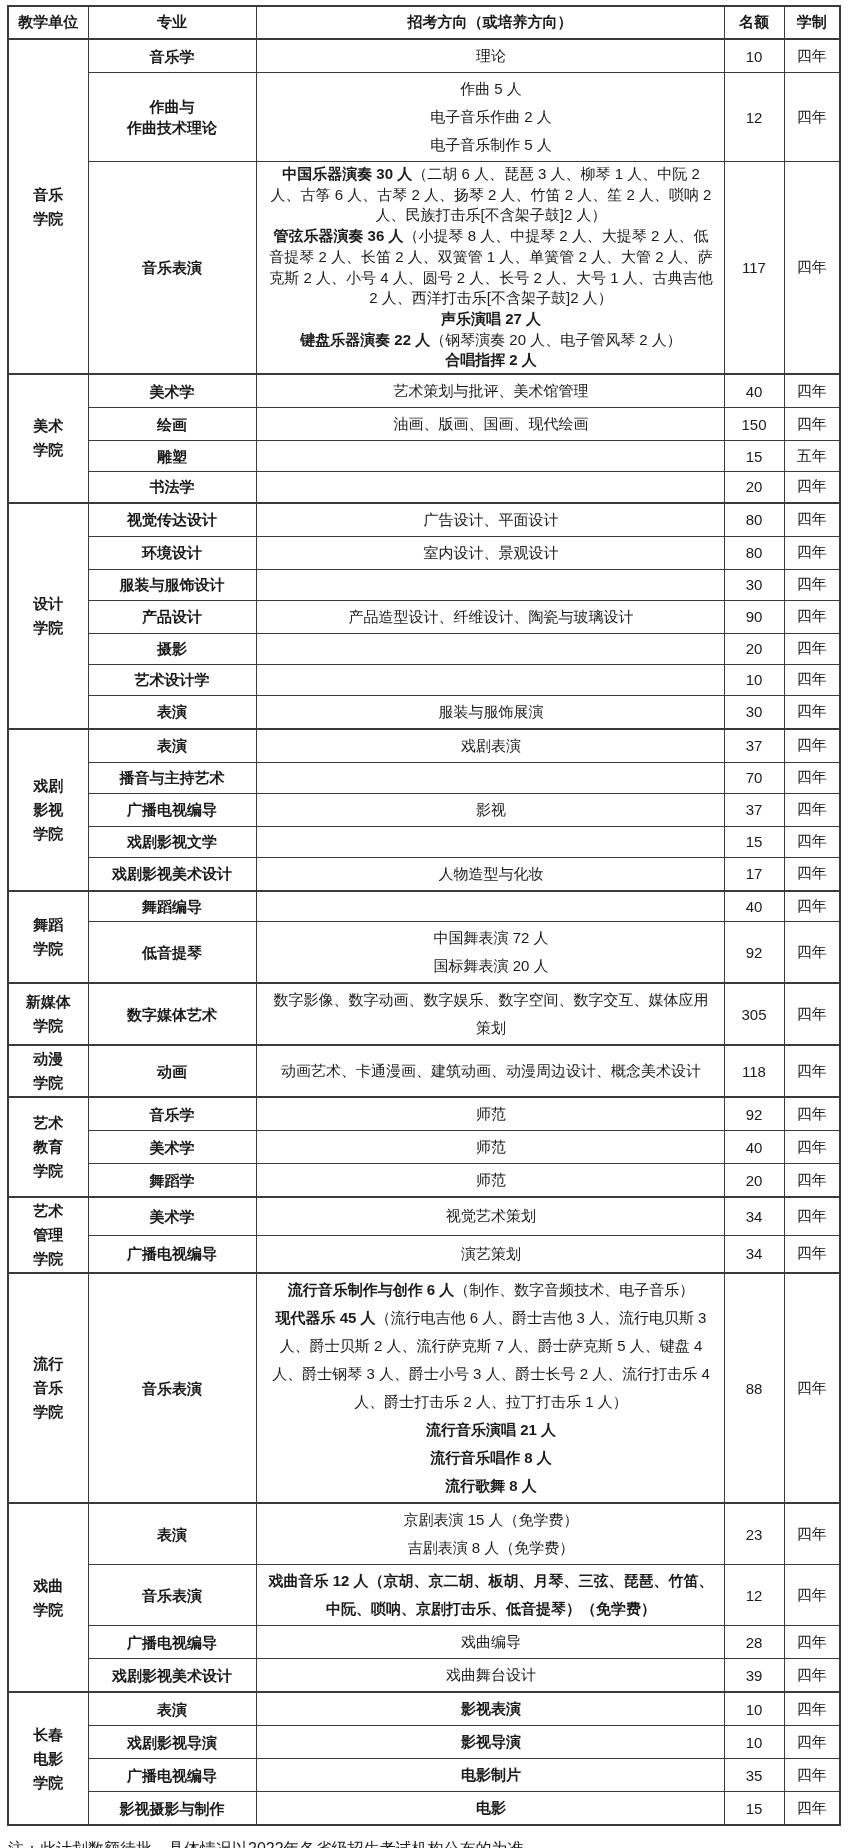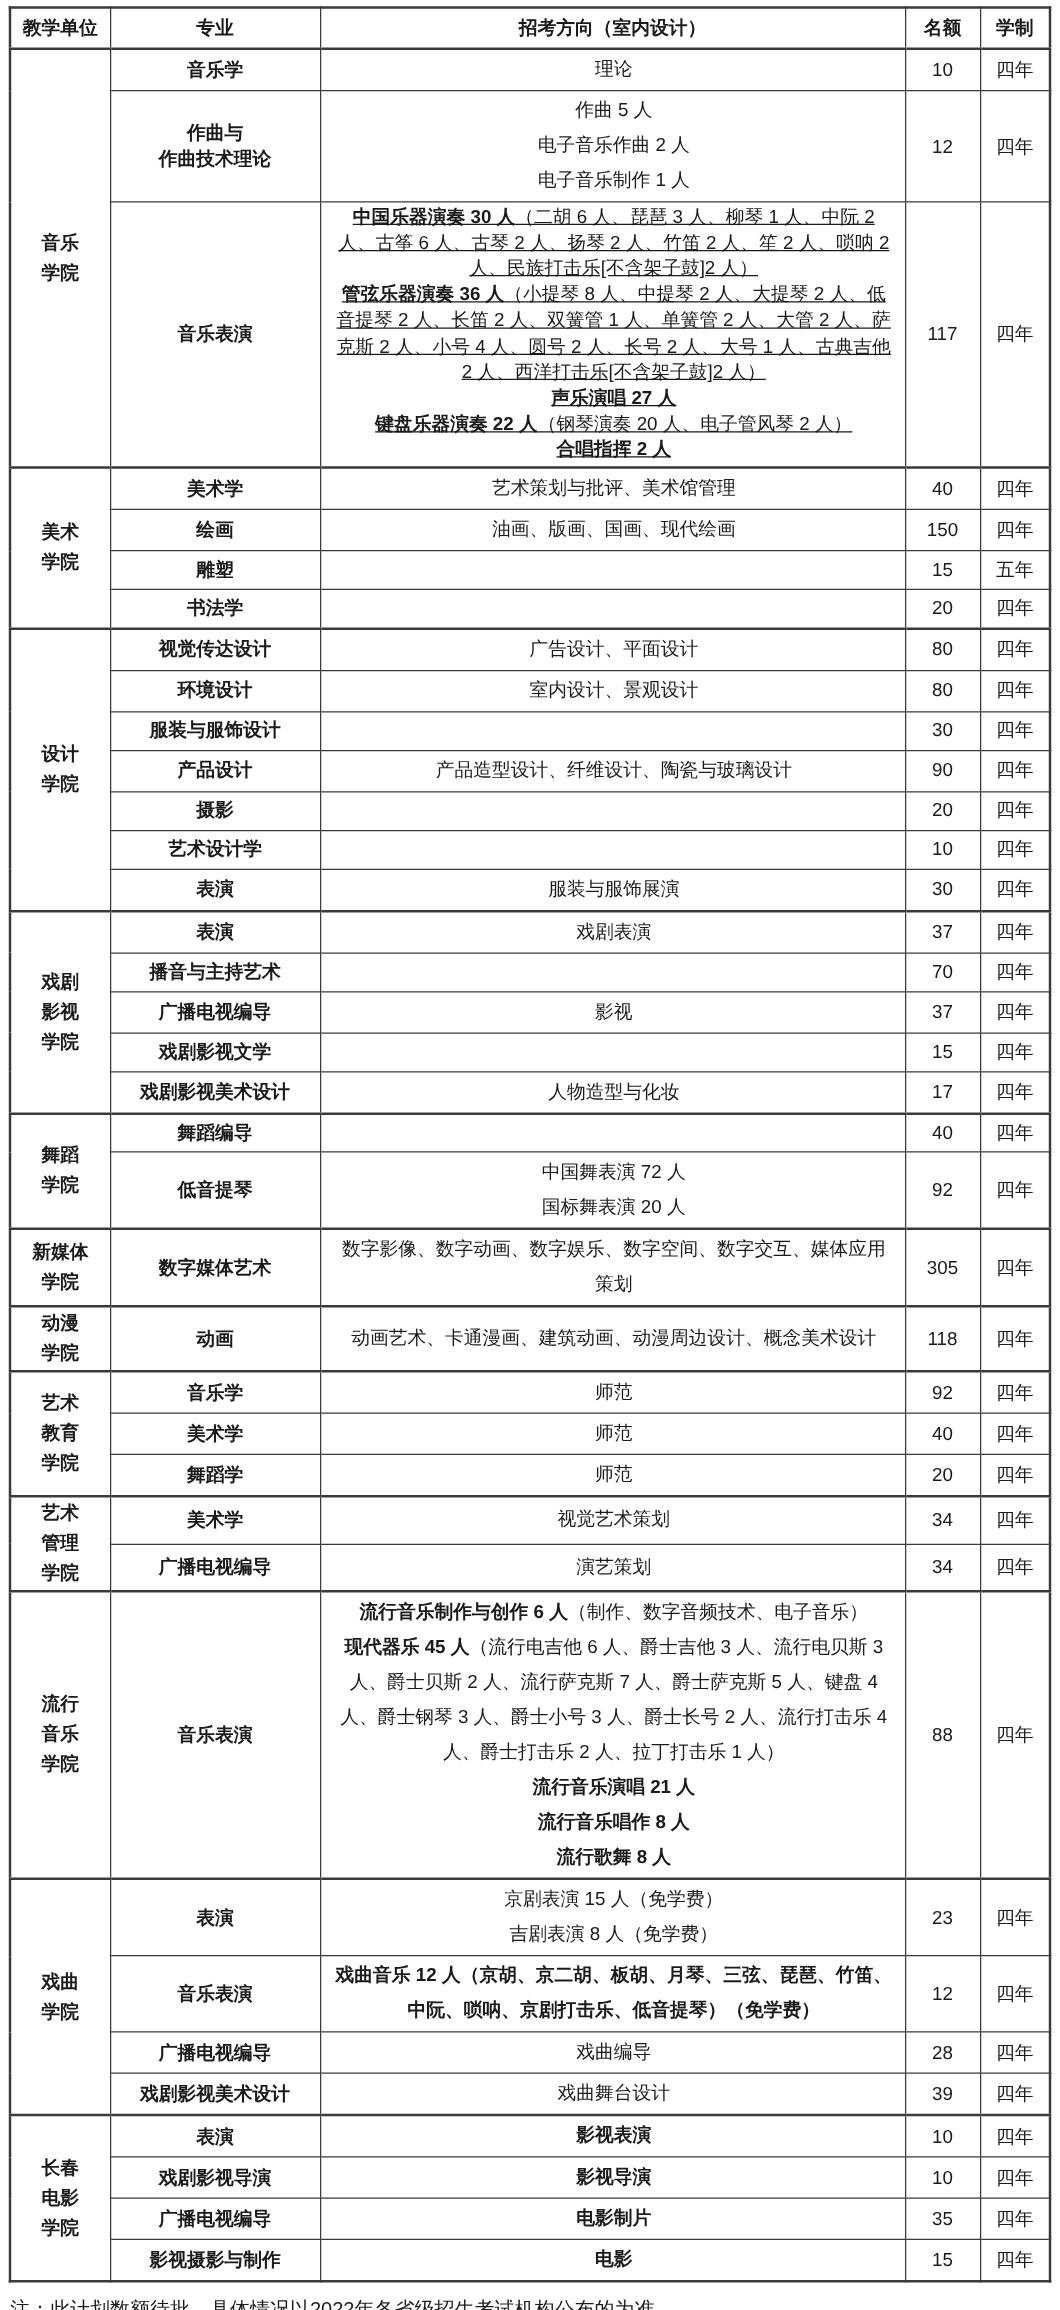--- a/index.html
+++ b/index.html
@@ -33,21 +33,21 @@
   td.unit-cell {
     text-align:center; font-weight:bold;
     white-space:pre-line; line-height:24px;
   }
   td.major-cell {
     text-align:center; font-weight:bold;
     white-space:pre-line; line-height:21px;
   }
   td.dir-cell { padding:2px 8px 2px 10px; }
   .dir-line { line-height:28px;text-align:center; }
-  td.dense .dir-line { line-height:20.7px;text-decoration:underline; }
+  td.dense .dir-line { line-height:20.7px; }
   .dir-line b { font-weight:bold; }
   td.quota-cell, td.dur-cell { text-align:center; }
   .note {
     font-size:16px;
     margin:11px 0 0 0;
     padding-left:1px;
     line-height:24px;
   }
 </style>
 </head>
@@ -59,21 +59,21 @@
       <col class="c-unit">
         <col class="c-major">
         <col class="c-dir">
         <col class="c-quota">
         <col class="c-dur">
     </colgroup>
     <thead>
       <tr id="head-row">
           <th>教学单位</th>
           <th>专业</th>
-          <th>招考方向（室内设计）</th>
+          <th>招考方向（或培养方向）</th>
           <th>名额</th>
           <th>学制</th>
         </tr>
     </thead>
     <tbody id="table-body">
         <tr class="section-start">
           <td class="unit-cell" rowspan="3">音乐
 学院</td>
           <td class="major-cell">音乐学</td>
           <td class="dir-cell">
@@ -81,21 +81,21 @@
           </td>
           <td class="quota-cell">10</td>
           <td class="dur-cell">四年</td>
         </tr>
         <tr>
           <td class="major-cell">作曲与
 作曲技术理论</td>
           <td class="dir-cell">
             <div class="dir-line"><span>作曲 5 人</span></div>
             <div class="dir-line"><span>电子音乐作曲 2 人</span></div>
-            <div class="dir-line"><span>电子音乐制作 1 人</span></div>
+            <div class="dir-line"><span>电子音乐制作 5 人</span></div>
           </td>
           <td class="quota-cell">12</td>
           <td class="dur-cell">四年</td>
         </tr>
         <tr>
           <td class="major-cell">音乐表演</td>
           <td class="dir-cell dense">
             <div class="dir-line"><b>中国乐器演奏 30 人</b><span>（二胡 6 人、琵琶 3 人、柳琴 1 人、中阮 2 人、古筝 6 人、古琴 2 人、扬琴 2 人、竹笛 2 人、笙 2 人、唢呐 2 人、民族打击乐[不含架子鼓]2 人）</span></div>
             <div class="dir-line"><b>管弦乐器演奏 36 人</b><span>（小提琴 8 人、中提琴 2 人、大提琴 2 人、低音提琴 2 人、长笛 2 人、双簧管 1 人、单簧管 2 人、大管 2 人、萨克斯 2 人、小号 4 人、圆号 2 人、长号 2 人、大号 1 人、古典吉他 2 人、西洋打击乐[不含架子鼓]2 人）</span></div>
             <div class="dir-line"><b>声乐演唱 27 人</b></div>

